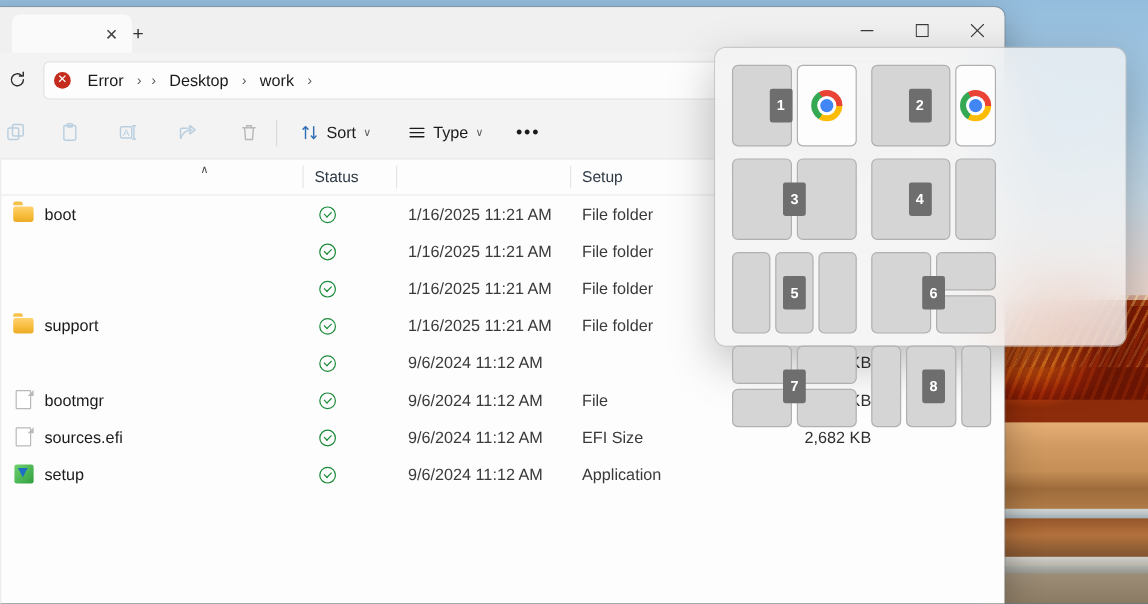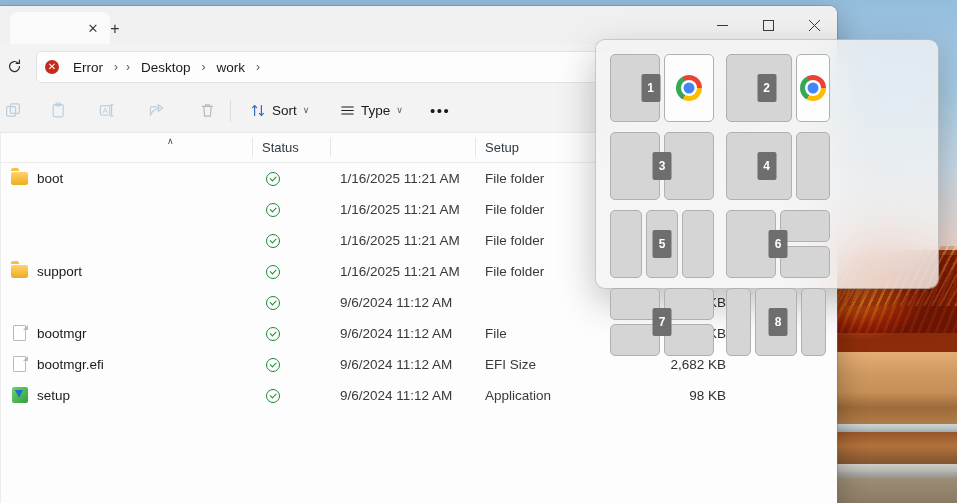--- a/index.html
+++ b/index.html
@@ -487,21 +487,21 @@
             </div>
             <div class="cell cell-right" style="left:619px;width:120px">
               <span>463 KB</span>
             </div>
           </div>
           <div class="row">
             <div class="cell cell-name" style="left:0;width:251px">
               <span class="ic">
                 <span class="ic-file" style="display:block"></span>
               </span>
-              <span>bootmgr.efi</span>
+              <span>sources.efi</span>
             </div>
             <div class="cell" style="left:251px;width:78px;padding-left:14px">
               <span class="status-ok"></span>
             </div>
             <div class="cell cell-dim" style="left:329px;width:145px;padding-left:10px">
               <span>9/6/2024 11:12 AM</span>
             </div>
             <div class="cell cell-dim" style="left:474px;width:145px;padding-left:10px">
               <span>EFI Size</span>
             </div>
@@ -518,23 +518,20 @@
             </div>
             <div class="cell" style="left:251px;width:78px;padding-left:14px">
               <span class="status-ok"></span>
             </div>
             <div class="cell cell-dim" style="left:329px;width:145px;padding-left:10px">
               <span>9/6/2024 11:12 AM</span>
             </div>
             <div class="cell cell-dim" style="left:474px;width:145px;padding-left:10px">
               <span>Application</span>
             </div>
-            <div class="cell cell-right" style="left:619px;width:120px">
-              <span>98 KB</span>
-            </div>
           </div>
         </div>
     </div>
   </div>
 </div>
 
 <div id="snapflyout">
   <div class="snapgrid">
 
     <div class="snapopt">

